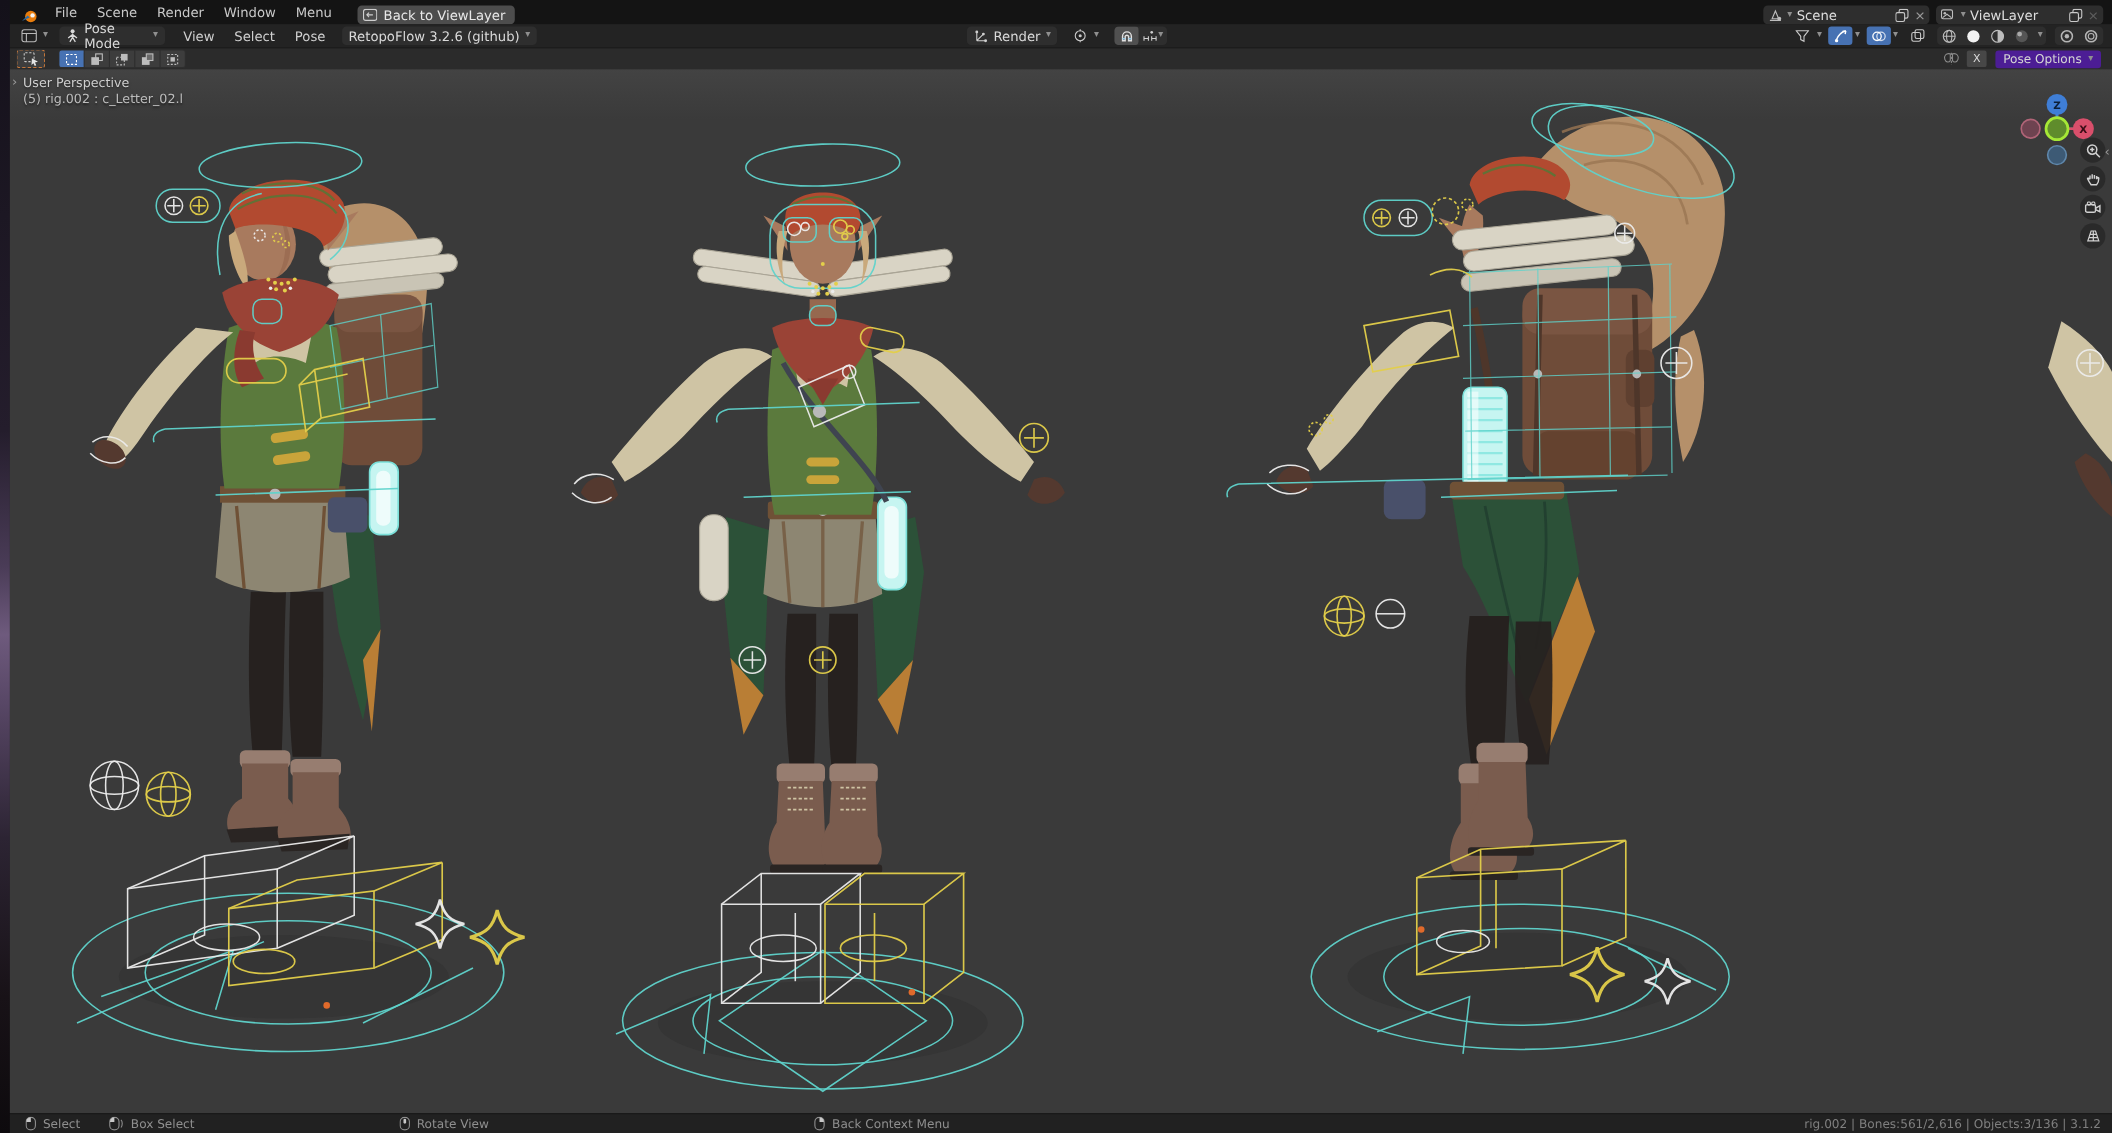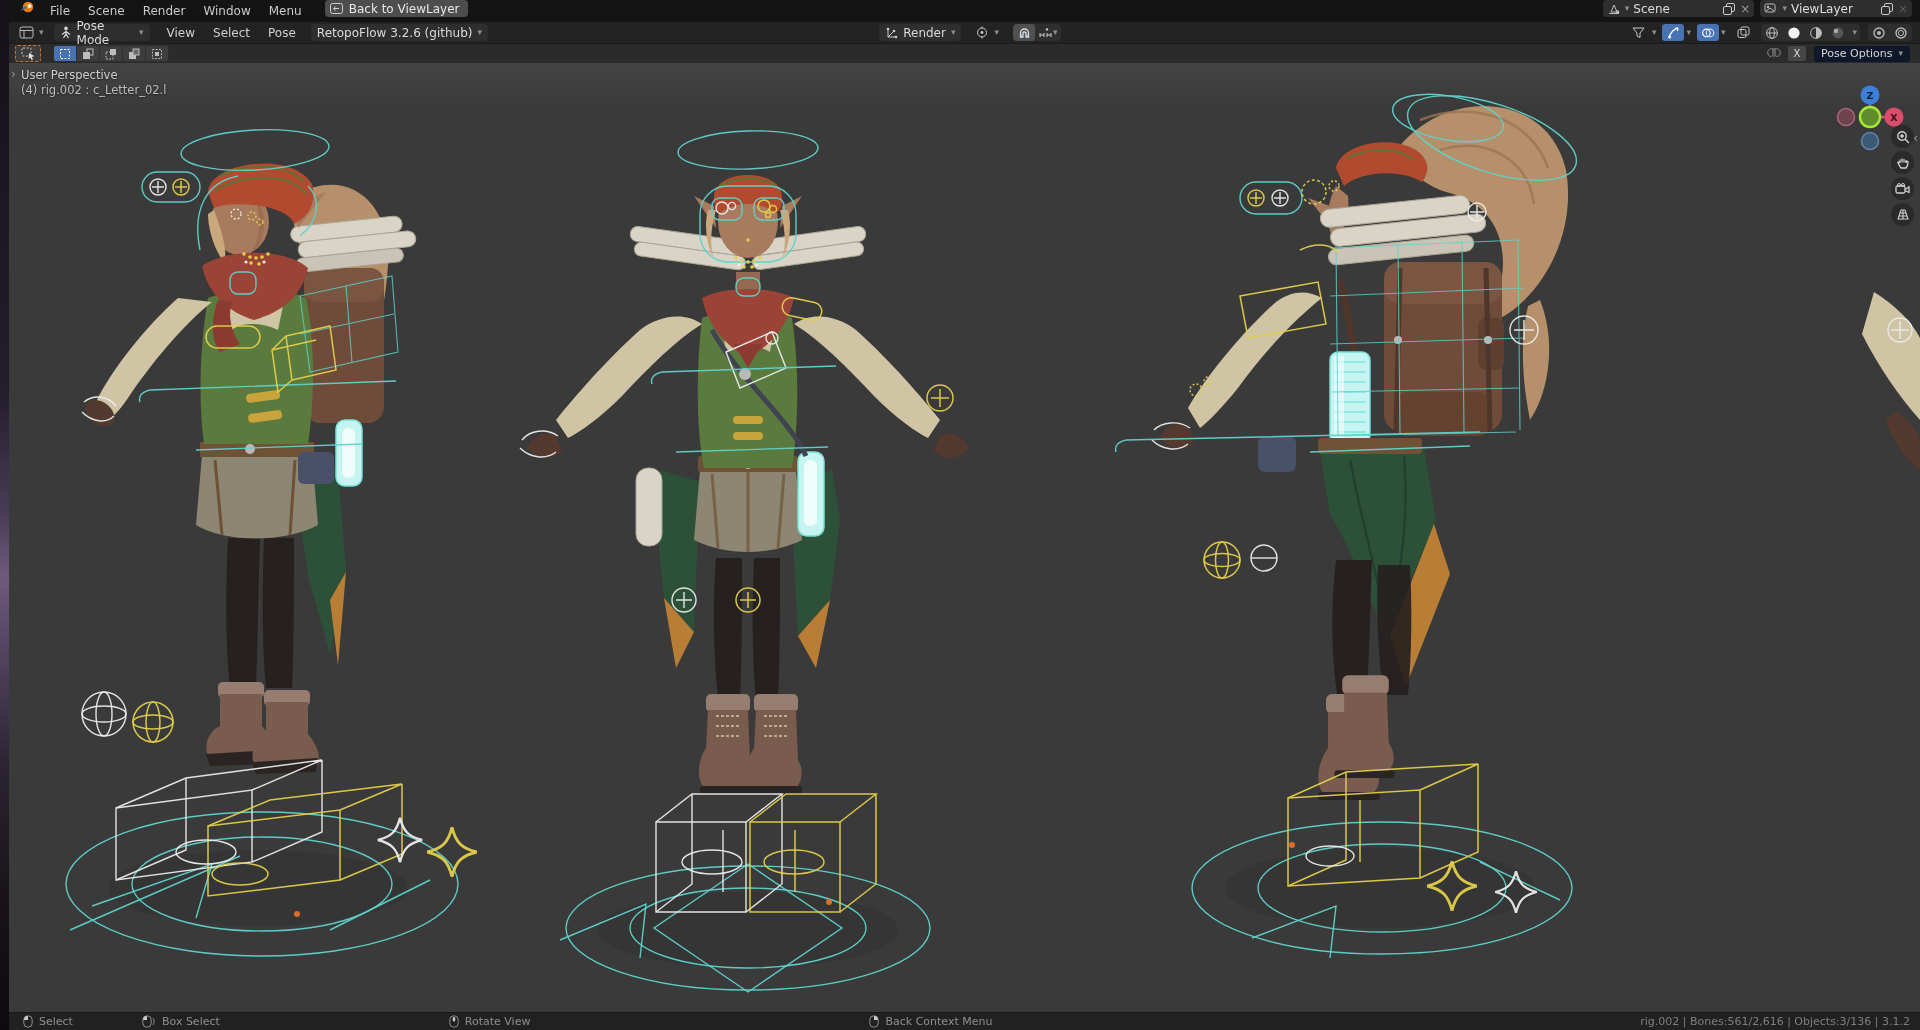--- a/index.html
+++ b/index.html
@@ -8,21 +8,21 @@
   .root { position:relative; width:1920px; height:1030px; }
 
   
   .left-sliver { position:absolute; left:0; top:0; width:9px; height:1030px;
     background:linear-gradient(180deg,#14111a 0%,#241d2c 38%,#4a3c57 50%,#6e5a7d 56%,#584766 62%,#2c2433 74%,#181217 88%,#0d0a0d 100%); }
 
   .app { position:absolute; left:9px; top:0; width:1911px; height:1030px; }
 
   
   .topbar { position:absolute; left:0; top:0; right:0; height:22px; background:#141414;
-            display:flex; align-items:flex-start; color:#c9c9c9; font-size:12px; }
+            display:flex; align-items:flex-end; color:#c9c9c9; font-size:12px; }
   .vp-header { position:absolute; left:0; top:22px; right:0; height:22px; background:#232323;
             display:flex; align-items:center; color:#cfcfcf; font-size:12px; border-bottom:1px solid #1a1a1a; }
   .tool-header { position:absolute; left:0; top:44px; right:0; height:19px; background:#2b2b2b;
             display:flex; align-items:center; font-size:11px; color:#cfcfcf; }
   .viewport { position:absolute; left:0; top:63px; right:0; height:949px; background:#3a3a3a; overflow:hidden; }
   .viewport::before { content:""; position:absolute; left:0; top:0; right:0; height:46px;
             background:linear-gradient(180deg,#434343,#3a3a3a); }
   .statusbar { position:absolute; left:0; top:1012px; right:0; height:18px; background:#212121;
             display:flex; align-items:center; color:#8f8f8f; font-size:11px; border-top:1px solid #181818; }
 
@@ -53,40 +53,40 @@
   .x-lit { color:#9a9a9a; }
 
   
   .tool-btn { width:26px; height:17px; margin-left:6px; display:flex; align-items:center; justify-content:center;
     background:#3d3d3d; border:1px dashed #c4763a; border-radius:3px; }
   .selmode { display:flex; gap:1px; margin-left:12px; background:#2e2e2e; border-radius:3px; padding:1px; }
   .selmode span { width:22px; height:15px; display:flex; align-items:center; justify-content:center;
     background:#3d3d3d; }
   .selmode span:first-child { border-radius:2px 0 0 2px; background:#4772b3; }
   .selmode span:last-child { border-radius:0 2px 2px 0; }
-  .pose-options { display:flex; align-items:center; gap:6px; background:#0f172a; height:16px;
+  .pose-options { display:flex; align-items:center; gap:6px; background:#4c1d95; height:16px;
     border-radius:3px; padding:0 7px; color:#d5d5d5; }
   .xmirror { width:18px; height:15px; background:#474747; color:#dcdcdc; font-size:10px; display:flex;
     align-items:center; justify-content:center; border-radius:2px; }
 
   
   .vp-text { position:absolute; left:12px; top:5px; color:#cfcfcf; font-size:11.5px;
     text-shadow:0 1px 2px rgba(0,0,0,.5); line-height:15px; }
   .vp-text .obj { color:#bdbdbd; }
   .edge-chev { position:absolute; color:#9a9a9a; font-size:12px; }
 
   .nav-wrap { position:absolute; right:14px; top:20px; width:72px; }
   .view-btns { position:absolute; right:6px; top:62px; display:flex; flex-direction:column; gap:3px; }
   .view-btn { width:23px; height:23px; border-radius:50%; background:rgba(38,38,38,.75);
     display:flex; align-items:center; justify-content:center; }
 
   .scene-svg { position:absolute; left:-9px; top:-63px; }
 
   
-  .hint { display:flex; align-items:center; gap:6px; margin-right:26px;margin-left:43px; }
+  .hint { display:flex; align-items:center; gap:6px; margin-right:26px; }
   .sb-right { margin-left:auto; margin-right:10px; color:#7f7f7f; }
 
   svg text { font-family:"DejaVu Sans",sans-serif; }
 </style>
 </head>
 <body>
 
 <div class="root">
   <div class="left-sliver"></div>
   <div class="app">
@@ -697,21 +697,21 @@
           <path class="yl" transform="translate(1452,886) scale(1.9)" d="M0,-13 C2,-5 5,-2 13,0 C5,2 2,5 0,13 C-2,5 -5,2 -13,0 C-5,-2 -2,-5 0,-13 Z"></path>
           <path class="wh" transform="translate(1516,892) scale(1.6)" d="M0,-13 C2,-5 5,-2 13,0 C5,2 2,5 0,13 C-2,5 -5,2 -13,0 C-5,-2 -2,-5 0,-13 Z"></path>
           <circle cx="1292" cy="845" r="3" fill="#e06a2b"></circle>
           <circle class="wh" cx="1900" cy="330" r="12"></circle>
             <path class="wh" d="M1900,321 V339 M1891,330 H1909"></path>
         </g>
       </svg>
 
       <div class="vp-text">
         <div>User Perspective</div>
-        <div class="obj">(4) rig.002 : c_Letter_02.l</div>
+        <div class="obj">(5) rig.002 : c_Letter_02.l</div>
       </div>
       <span class="edge-chev" style="left:2px; top:4px">›</span>
       <span class="edge-chev" style="right:2px; top:68px">‹</span>
 
       <div class="nav-wrap">
         <svg width="72" height="72" viewBox="0 0 72 72">
           <path d="M36,34 V13 M36,34 H59" stroke="#7a7a7a" stroke-width="2.4"></path>
           <path d="M36,34 V13" stroke="#3f7ed6" stroke-width="2.4"></path>
           <path d="M36,34 H59" stroke="#d94f6b" stroke-width="2.4"></path>
           <circle cx="36" cy="12" r="9.5" fill="#3f7ed6"></circle>

